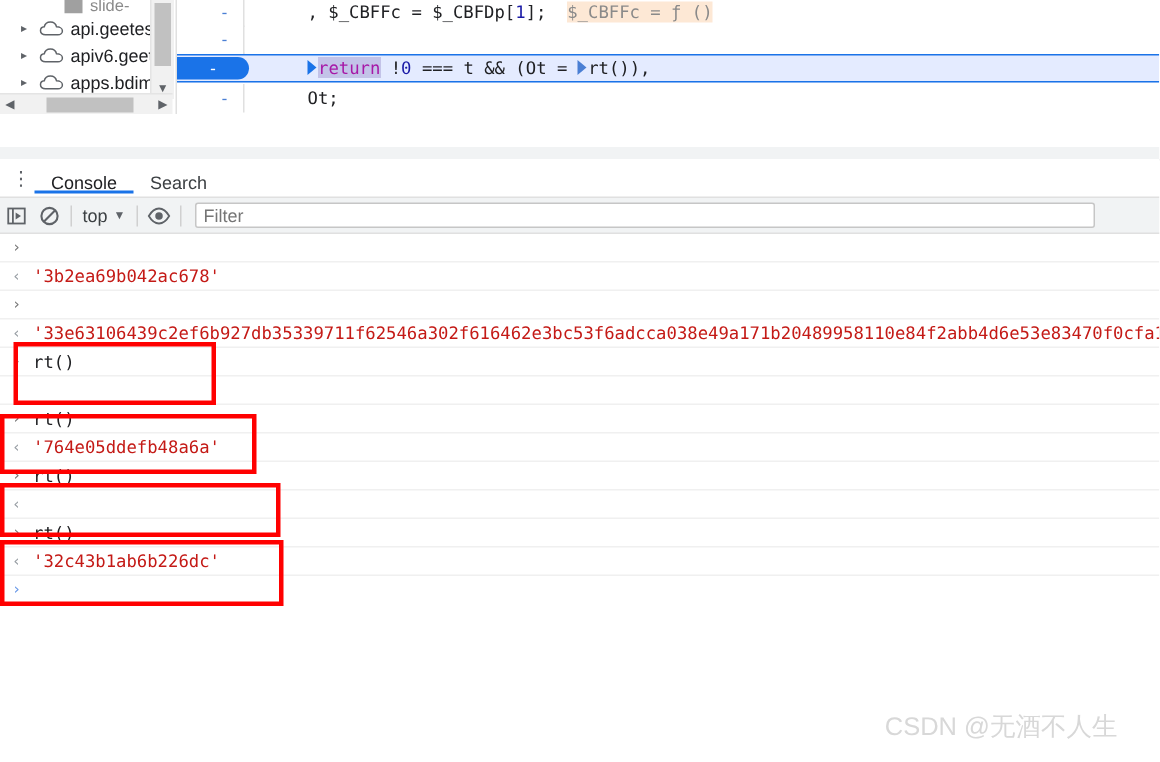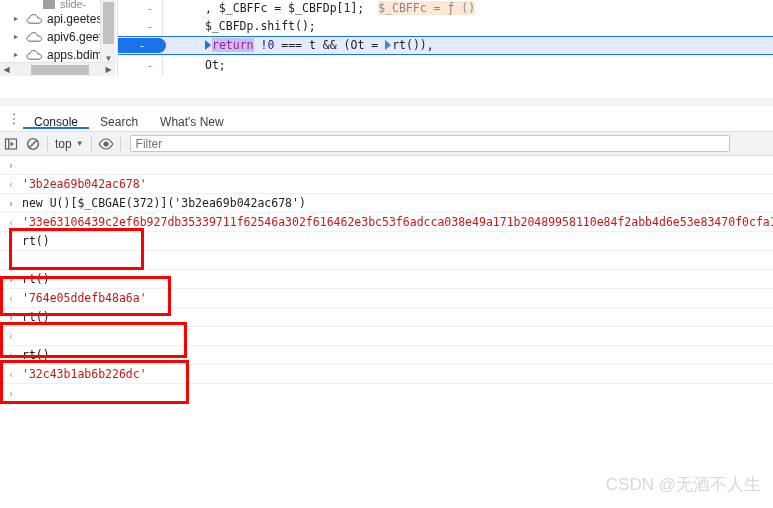--- a/index.html
+++ b/index.html
@@ -357,21 +357,21 @@
     position: absolute;
     border: 3px solid #ff0000;
     box-sizing: border-box;
     pointer-events: none;
     background: transparent;
   }
 
   
   #watermark {
     position: absolute;
-    right: 12px;
+    right: 28px;
     bottom: 12px;
     font-size: 17px;
     color: #d8d8d8;
     font-family: "Liberation Sans", sans-serif;
     white-space: nowrap;
   }
 </style>
 </head>
 <body>
 
@@ -434,21 +434,20 @@
       <div class="gutter">
         <span class="gutter-num">-</span>
       </div>
       <div class="code-text"><span class="plain">, </span><span class="plain">$_CBFFc</span><span class="plain"> = </span><span class="plain">$_CBFDp[</span><span class="num">1</span><span class="plain">];</span><span class="plain">  </span><span class="hint">$_CBFFc = ƒ ()</span></div>
     </div>
 
     <div class="code-line" style="top:17px;">
       <div class="gutter">
         <span class="gutter-num">-</span>
       </div>
-      <div class="code-text"><span class="plain">$_CBFDp.shift();</span></div>
     </div>
 
     <div class="code-line" style="top:35px;">
       <div class="gutter">
         <span class="gutter-num">-</span>
       </div>
       <div class="code-text"><span class="kw">var </span><span class="plain">$_CBFGi</span><span class="plain"> = </span><span class="plain">$_CBFDp[</span><span class="num">0</span><span class="plain">];</span><span class="plain">  </span><span class="hint">$_CBFGi = ƒ ()</span></div>
     </div>
 
     <div class="code-line highlighted" style="top:36px;">
@@ -470,23 +469,20 @@
 
 <div id="panel-splitter"></div>
 
 <div id="drawer-tabs">
   <div id="drawer-menu-icon">⋮</div>
   <div class="drawer-tab active">
     <span>Console</span>
   </div>
   <div class="drawer-tab">
     <span>Search</span>
-  </div>
-  <div class="drawer-tab">
-    <span>What's New</span>
   </div>
 </div>
 
 <div id="console-toolbar">
   <div class="tb-icon">
     <svg width="14" height="14" viewBox="0 0 14 14">
       <rect x="1.5" y="2" width="11" height="10" fill="none" stroke="#5f6368" stroke-width="1.2"></rect>
       <line x1="4.6" y1="2" x2="4.6" y2="12" stroke="#5f6368" stroke-width="1.2"></line>
       <polygon points="6.4,4.6 10,7 6.4,9.4" fill="#5f6368"></polygon>
     </svg>
@@ -519,21 +515,20 @@
     <span class="msg-gutter input">›</span>
   </div>
 
   <div class="msg-row">
     <span class="msg-gutter output">‹</span>
     <span class="msg-text result-string">'3b2ea69b042ac678'</span>
   </div>
 
   <div class="msg-row">
     <span class="msg-gutter input">›</span>
-    <span class="msg-text input-code">new U()[$_CBGAE(372)]('3b2ea69b042ac678')</span>
   </div>
 
   <div class="msg-row">
     <span class="msg-gutter output">‹</span>
     <span class="msg-text result-string">'33e63106439c2ef6b927db35339711f62546a302f616462e3bc53f6adcca038e49a171b20489958110e84f2abb4d6e53e83470f0cfa135927</span>
   </div>
 
   <div class="msg-row">
     <span class="msg-gutter input">›</span>
     <span class="msg-text input-code">rt()</span>

